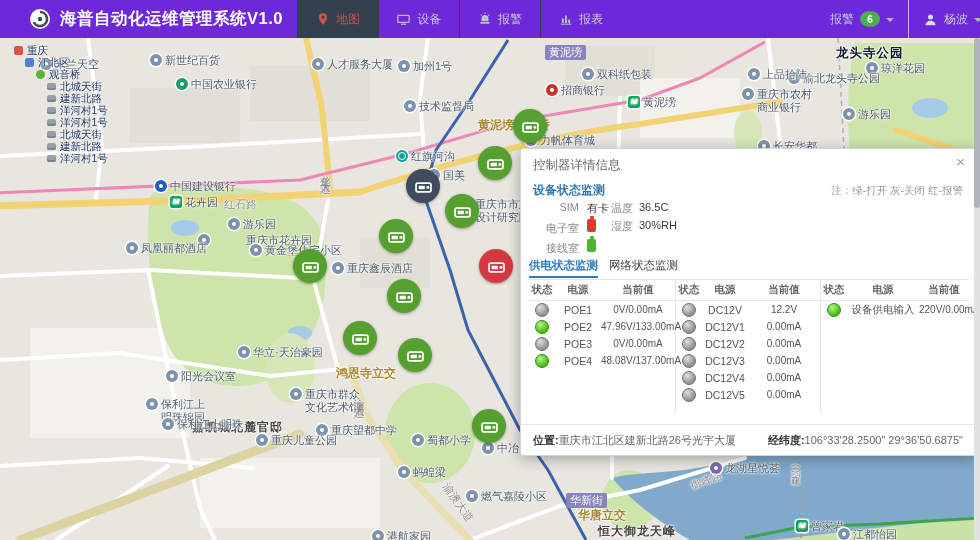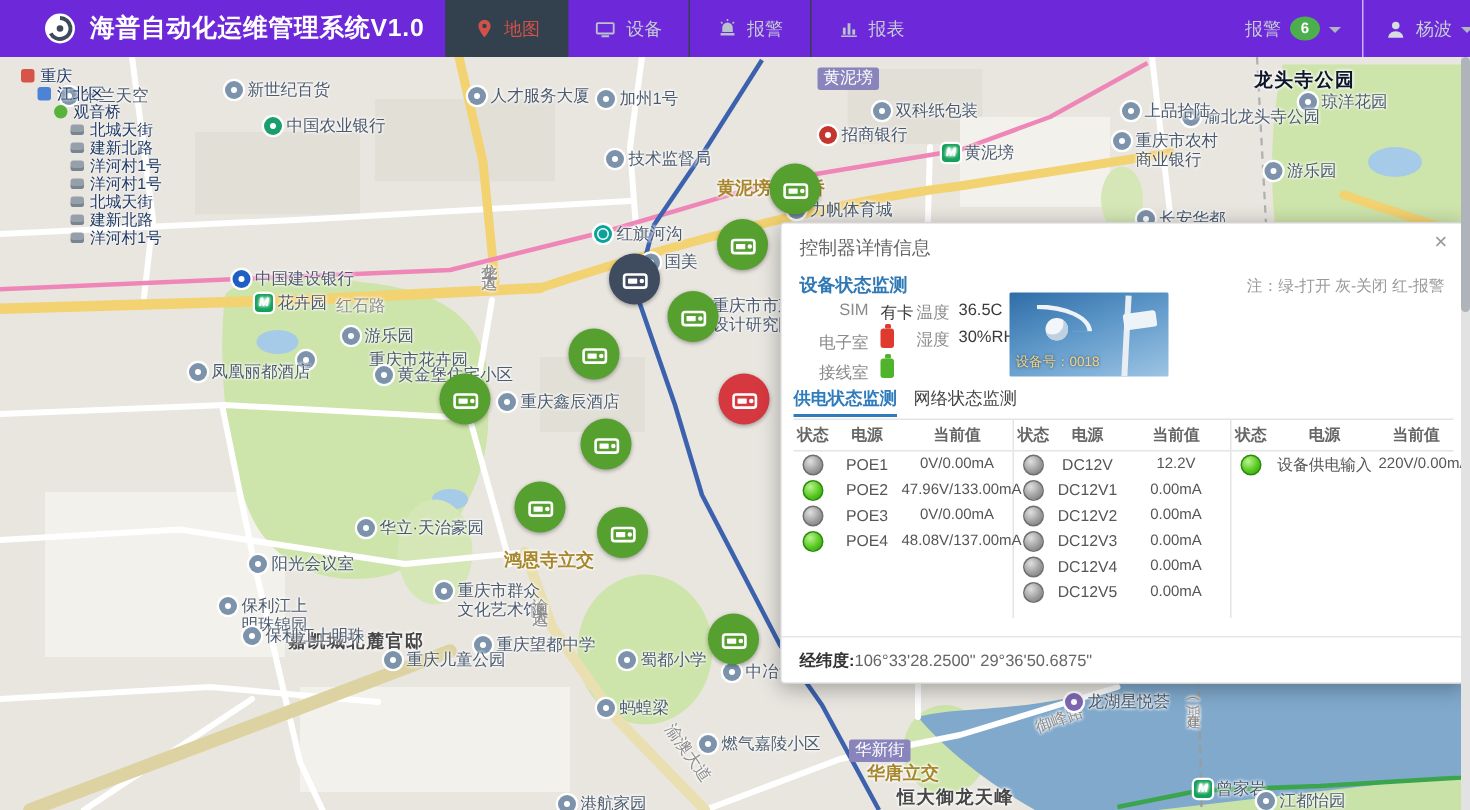--- a/index.html
+++ b/index.html
@@ -586,27 +586,20 @@
   <i class="bat" style="position:absolute;left:66px;top:70px" data-s="red"></i>
 
   <span class="kvl" style="left:14px;top:92px">接线室</span>
   <i class="bat" style="position:absolute;left:66px;top:90px" data-s="green"></i>
 
   <span class="kvl" style="left:64px;top:52px;left:86px;width:26px">温度</span>
   <span class="kvv" style="left:118px;top:52px">36.5C</span>
   <span class="kvl" style="left:86px;top:70px;width:26px">湿度</span>
   <span class="kvv" style="left:118px;top:70px">30%RH</span>
 
-  <div class="cam">
-    <i class="pole"></i>
-    <i class="arm"></i>
-    <i class="dome"></i>
-    <i class="boxcam"></i>
-    <span class="cap">设备号：0018</span>
-  </div>
 
   <div class="ptab active" style="left:8px">供电状态监测</div>
   <div class="ptab" style="left:88px;position:absolute">网络状态监测</div>
 
   <div id="ptables">
     <div class="ptable t1">
       <div class="thead">
         <span>状态</span>
         <span>电源</span>
         <span>当前值</span>
@@ -686,19 +679,20 @@
       <div class="trow">
             <span class="dot" data-s="green"></span>
             <span class="tname">设备供电输入</span>
             <span class="tval">220V/0.00mA</span>
           </div>
         </div>
     </div>
   </div>
 
   <div class="p-footer">
+    <span><b>位置:</b><span>重庆市江北区建新北路26号光宇大厦</span></span>
     <span><b>经纬度:</b><span>106°33'28.2500" 29°36'50.6875"</span></span>
   </div>
 </div>
 
 <div id="scrollbar">
   <div class="thumb"></div>
 </div>
 
 </body></html>

